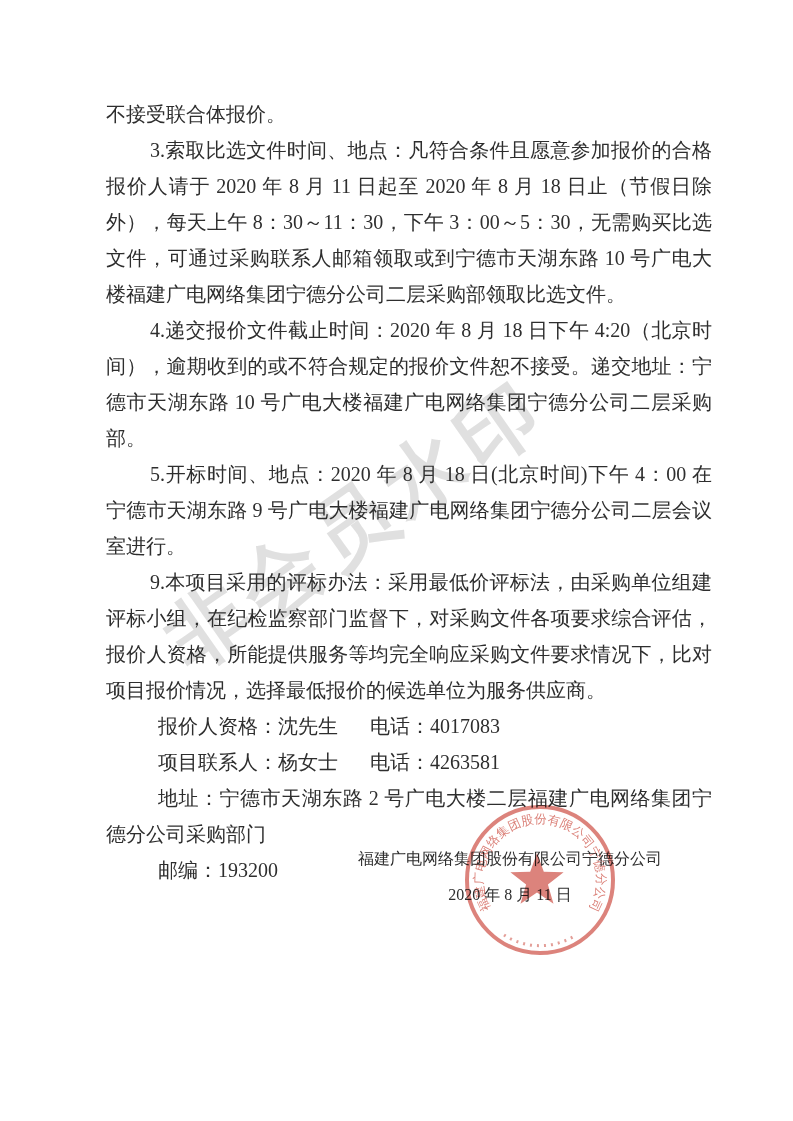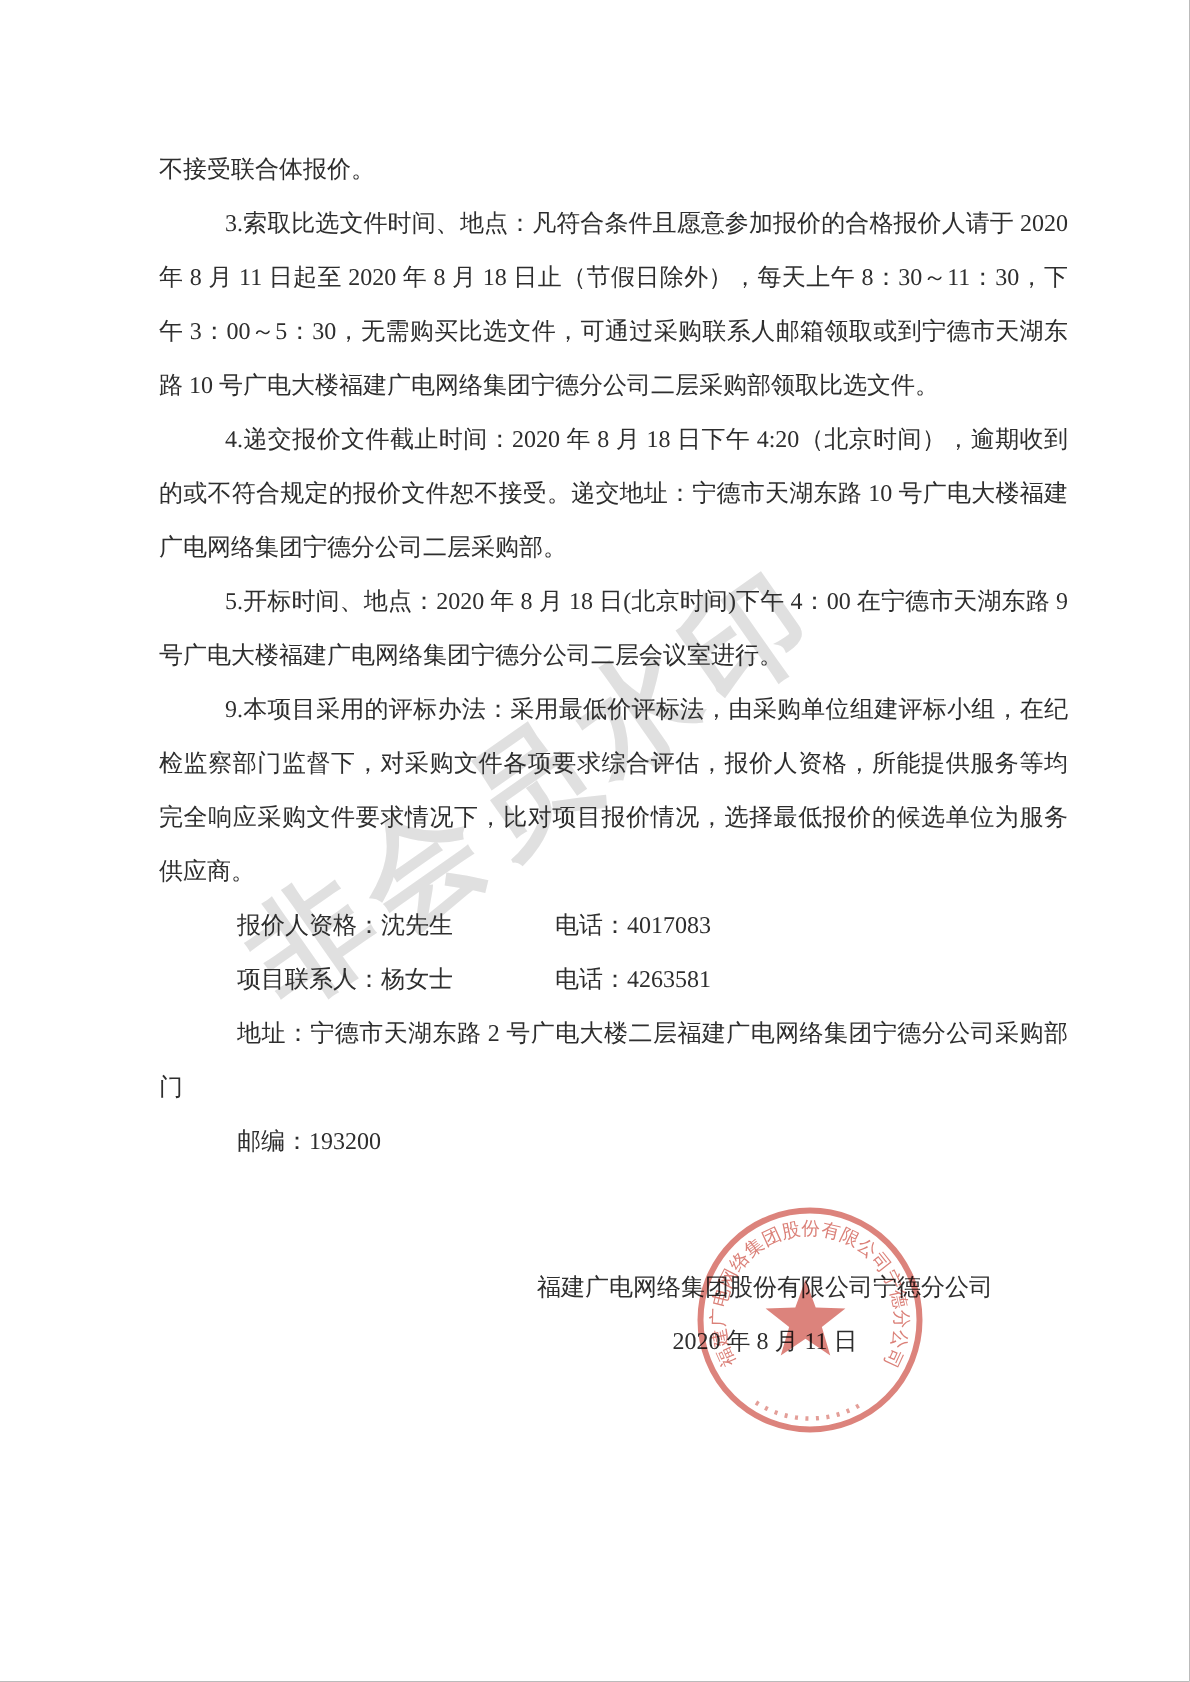--- a/index.html
+++ b/index.html
@@ -29,21 +29,21 @@
     white-space: nowrap;
     z-index: 1;
     user-select: none;
   }
   .doc {
     position: absolute;
     left: 106px;
     top: 96px;
     width: 606px;
     z-index: 2;
-    font-size: 16px;
+    font-size: 20px;
     line-height: 36px;
     text-align: justify;
   }
   .doc p { margin: 0; }
   .indent1 { text-indent: 44px; }
   .indent2 { text-indent: 52px; }
   .contact-row { position: relative; text-indent: 52px; }
   .contact-phone {
     position: absolute;
     left: 264px;

